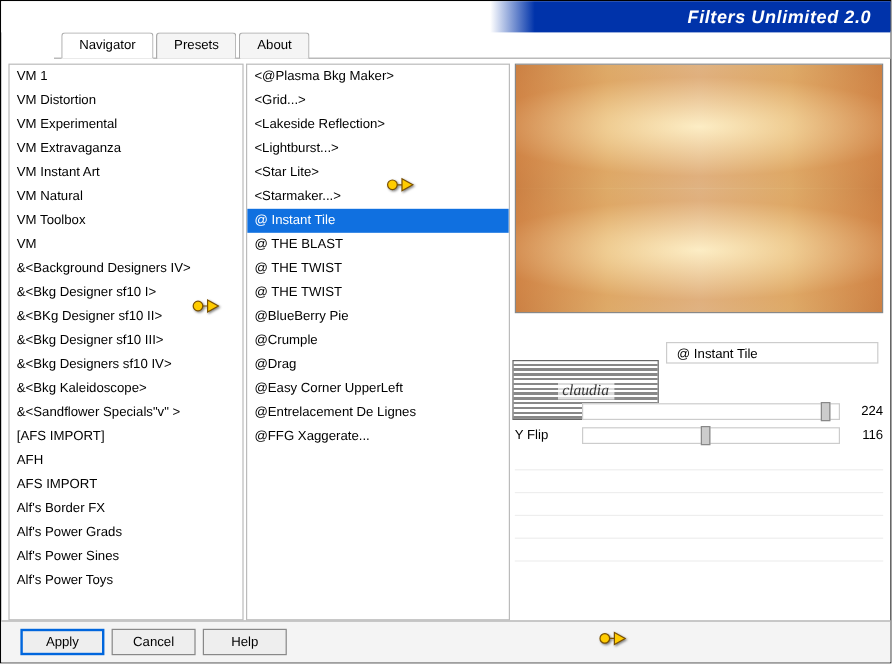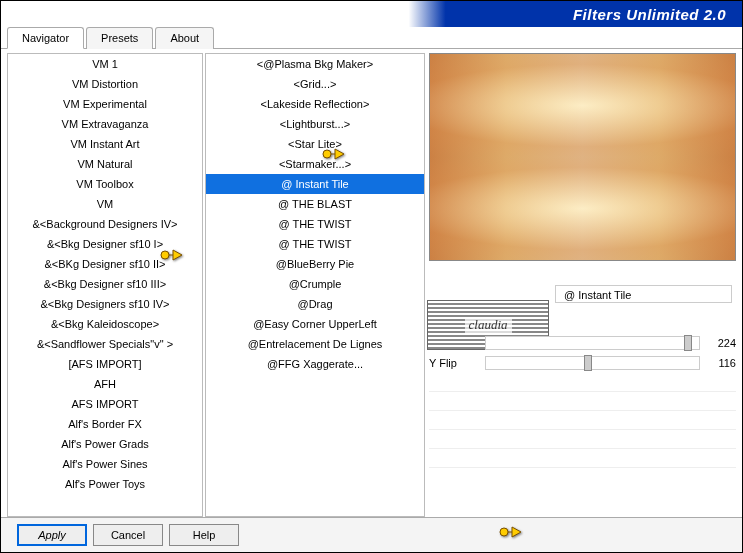--- a/index.html
+++ b/index.html
@@ -1,32 +1,32 @@
 <!DOCTYPE html>
 <html><head>
 <meta charset="utf-8">
 <style>
 * { box-sizing: border-box; margin: 0; padding: 0; }
 body { font-family: Arial, sans-serif; font-size: 11px; background: #fff; }
 .window { width: 743px; height: 553px; border: 1px solid #000; position: relative; background: #fff; display: flex; flex-direction: column; }
 .titlebar { height: 26px; background: linear-gradient(to right, #fff 0%, #fff 55%, #0033aa 60%, #0033aa 100%); display: flex; align-items: center; justify-content: flex-end; padding-right: 16px; position: relative; }
 .title { color: #fff; font-weight: bold; font-style: italic; font-size: 15px; font-family: "Arial Black", Arial; letter-spacing: 0.5px; text-align: center; }
-.tabs { display: flex; border-bottom: 1px solid #aaa; background: #fff; margin-top: -1px; padding-left: 6px; }
+.tabs { display: flex; border-bottom: 1px solid #aaa; background: #fff; margin-top: -1px; padding-left: 6px; margin-left: 44px; }
 .tab { padding: 4px 14px; border: 1px solid #aaa; border-bottom: none; background: #f5f5f5; margin-right: 2px; border-radius: 3px 3px 0 0; cursor: pointer; position: relative; top: 1px; }
 .tab.active { background: #fff; border-bottom: 1px solid #fff; }
 .content { flex: 1; display: flex; padding: 4px 6px 0 6px; min-height: 0; }
 .col { display: flex; flex-direction: column; min-height: 0; }
 .col.left { width: 196px; }
 .col.mid { width: 220px; margin-left: 2px; }
 .col.right { flex: 1; margin-left: 4px; }
 .listwrap { flex: 1; border: 1px solid #bbb; overflow-y: scroll; overflow-x: hidden; background: #fff; }
 .listwrap::-webkit-scrollbar { width: 16px; }
 .listwrap::-webkit-scrollbar-track { background: #f0f0f0; border-left: 1px solid #ddd; }
 .listwrap::-webkit-scrollbar-thumb { background: #ccc; border: 1px solid #999; }
-.item { padding: 2px 6px; white-space: nowrap; cursor: pointer; line-height: 16px; position: relative; text-align: center; }
+.item { padding: 2px 6px; white-space: nowrap; cursor: pointer; line-height: 16px; position: relative; }
 .item.selected { background: #1070e0; color: #fff; }
 .preview { height: 208px; border: 1px solid #888; background: linear-gradient(90deg, #d89050 0%, #f5d890 25%, #f8e8c0 50%, #f5d890 75%, #d89050 100%); position: relative; overflow: hidden; }
 .preview::before, .preview::after { content: ""; position: absolute; left: 0; right: 0; height: 50%; background: radial-gradient(ellipse 120% 80% at 50% 50%, rgba(255,240,200,0.6) 0%, rgba(200,120,60,0.5) 50%, rgba(160,80,30,0.3) 100%); }
 .preview::before { top: 0; }
 .preview::after { bottom: 0; }
 .watermark { position: absolute; top: 247px; left: -2px; width: 122px; height: 50px; background: repeating-linear-gradient(0deg, #888 0, #888 2px, #fff 2px, #fff 4px); border: 1px solid #666; display: flex; align-items: center; justify-content: center; }
 .watermark span { font-style: italic; font-family: cursive; font-size: 13px; color: #333; background: rgba(255,255,255,0.7); padding: 0 4px; }
 .filtername { position: absolute; top: 232px; left: 126px; right: 4px; height: 18px; border: 1px solid #ccc; padding: 3px 8px; background: #fff; }
 .sliders { margin-top: 72px; }
 .slider-row { display: flex; align-items: center; height: 20px; margin-bottom: 0; }
@@ -35,21 +35,21 @@
 .slider-thumb { position: absolute; top: -2px; width: 8px; height: 16px; background: #ccc; border: 1px solid #888; }
 .slider-val { width: 30px; text-align: right; }
 .empty-slider { height: 18px; border-bottom: 1px solid #eee; margin: 1px 0; }
 .btnrow { display: flex; border-top: 1px solid #ccc; padding: 6px 8px; gap: 4px; }
 .btnrow .spacer { flex: 1; }
 .linkbtn { border: none; background: none; font-weight: bold; cursor: pointer; padding: 4px 10px; font-size: 11px; font-family: Arial; }
 .footer { border-top: 1px solid #aaa; padding: 6px 10px; display: flex; align-items: center; background: #f4f4f4; }
 .footer-info { flex: 1; line-height: 14px; }
 .footer-info div span:first-child { display: inline-block; width: 60px; }
 .winbtn { min-width: 70px; height: 22px; border: 1px solid #888; background: #eee; cursor: pointer; font-size: 11px; margin-left: 6px; }
-.winbtn.default { border: 2px solid #0066dd; font-style: italic; }
+.winbtn.default { border: 2px solid #0066dd; }
 .pointer { position: absolute; width: 24px; height: 18px; pointer-events: none; z-index: 10; }
 .pointer svg { width: 100%; height: 100%; filter: drop-shadow(1px 1px 1px rgba(0,0,0,0.5)); }
 .rightpane { position: relative; height: 100%; }
 </style>
 </head>
 <body>
 
 <div class="window">
 
   <div class="titlebar">

